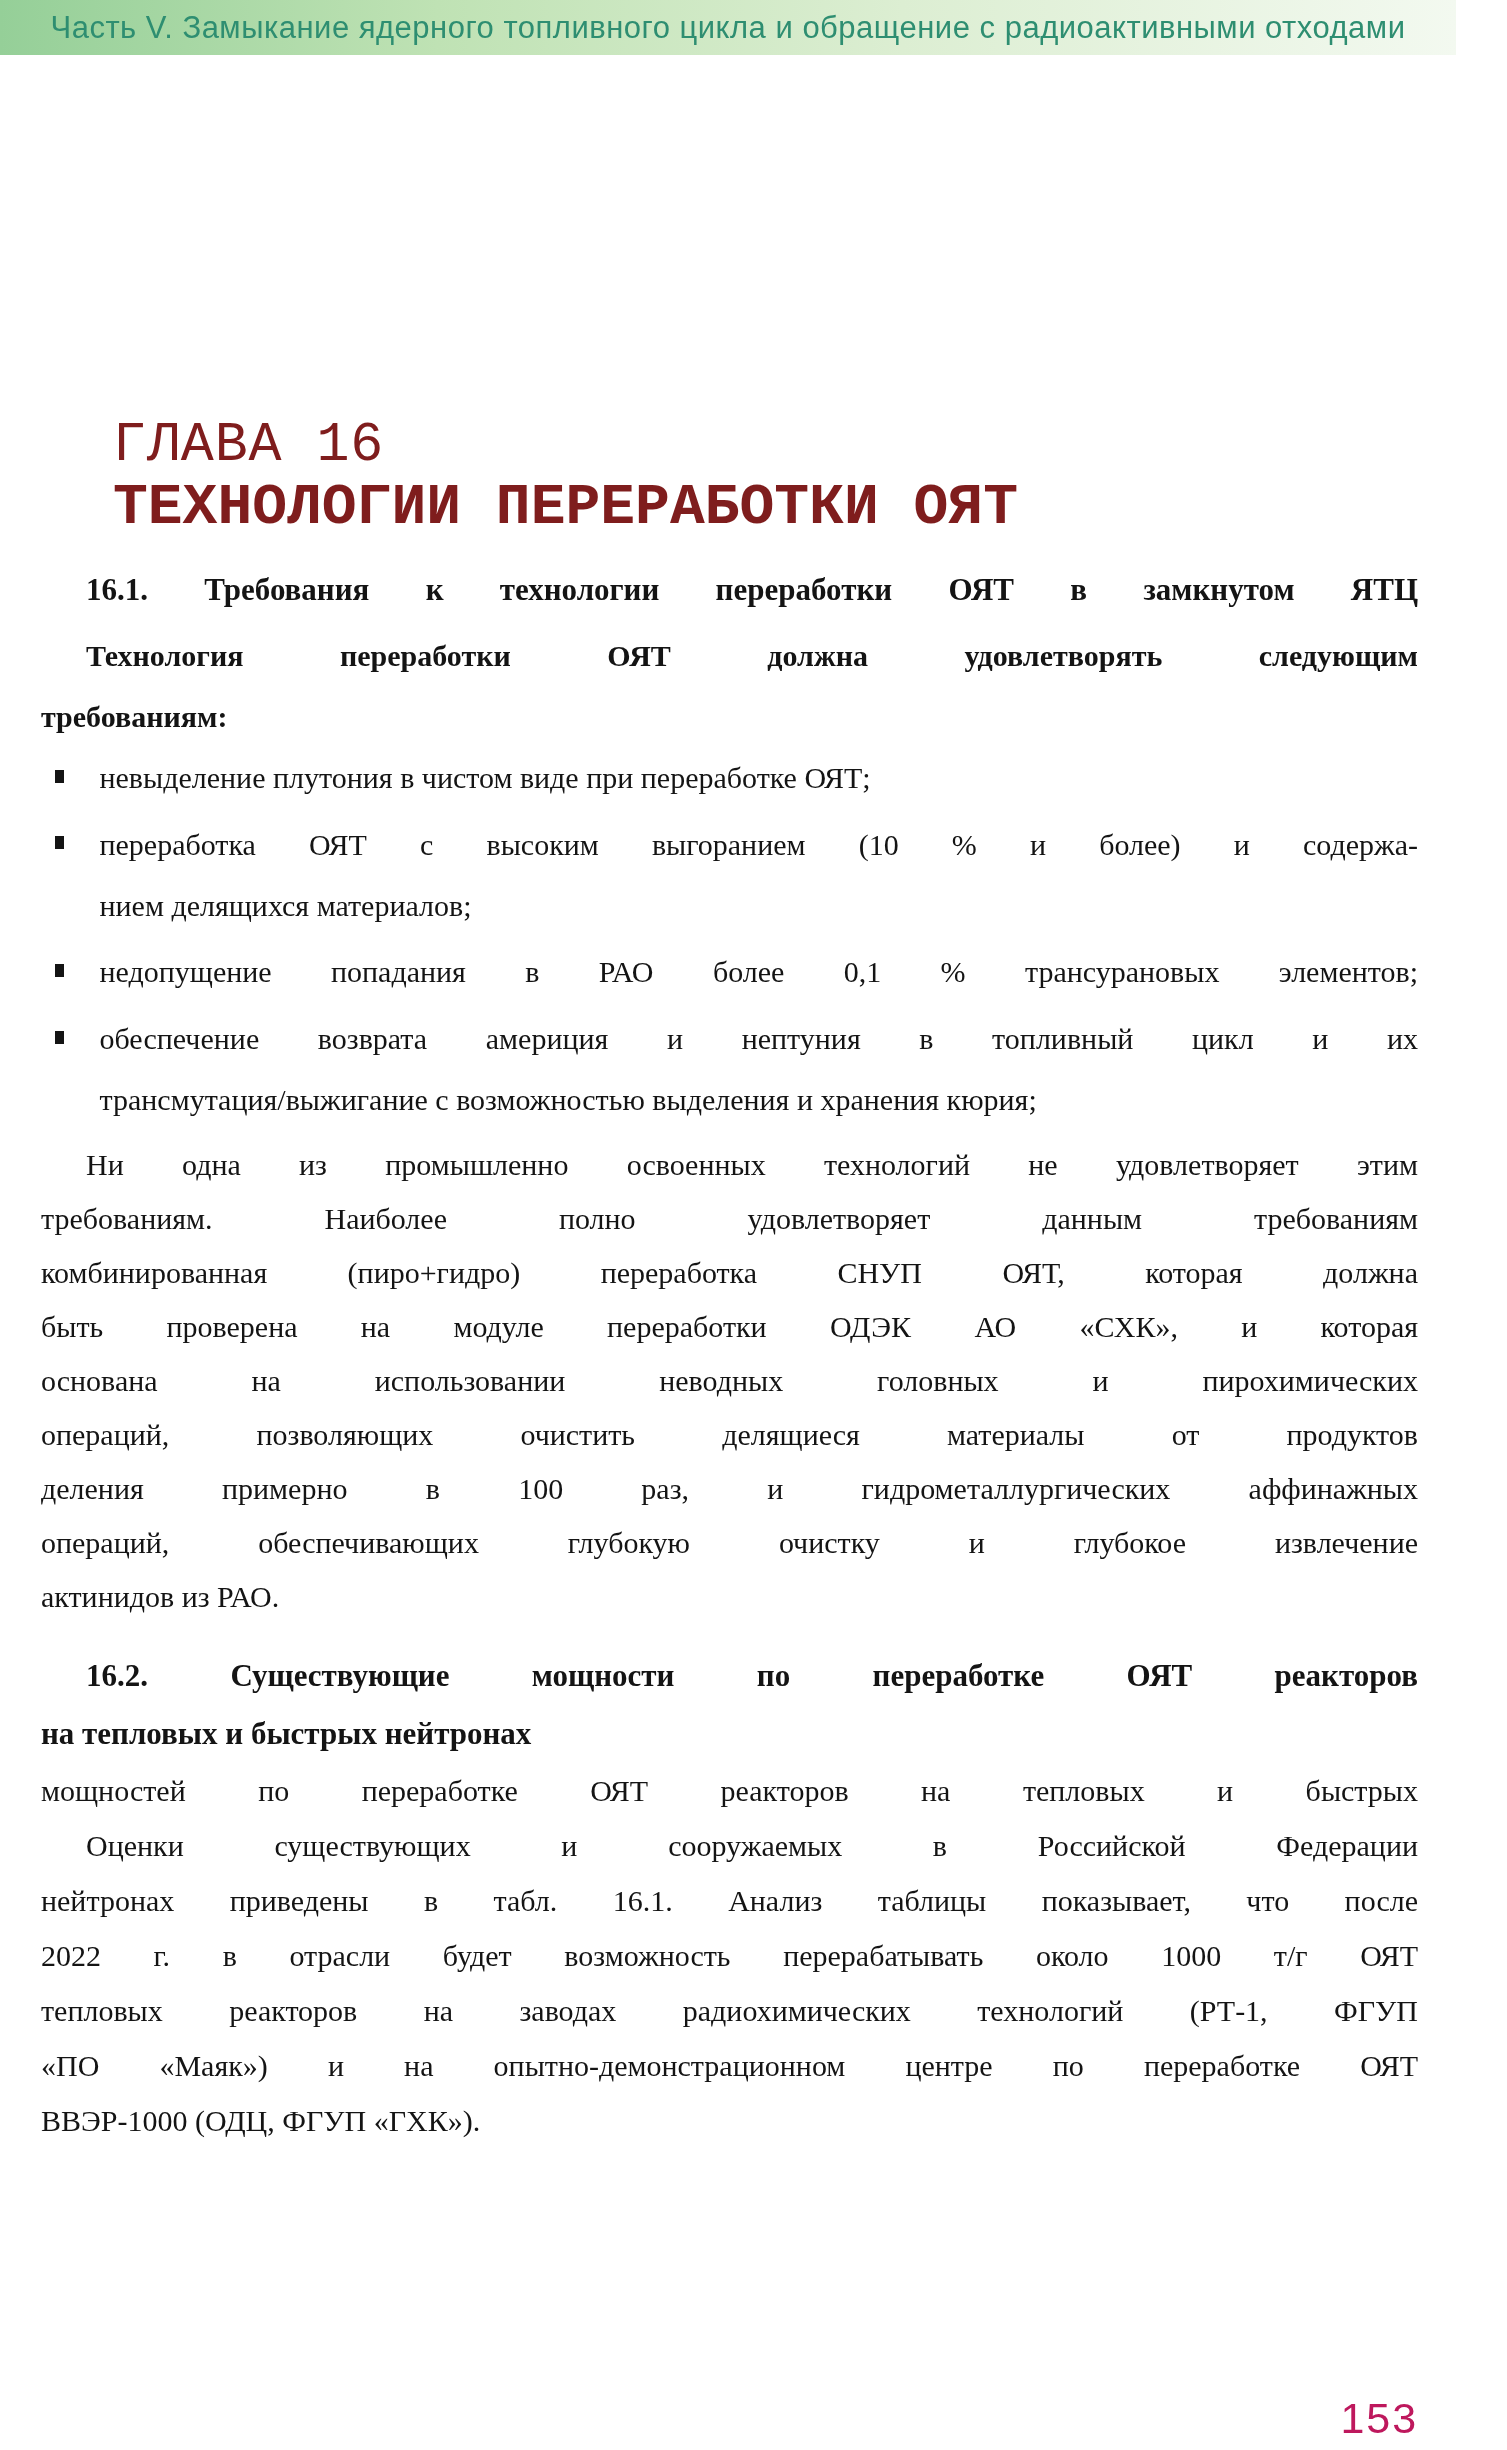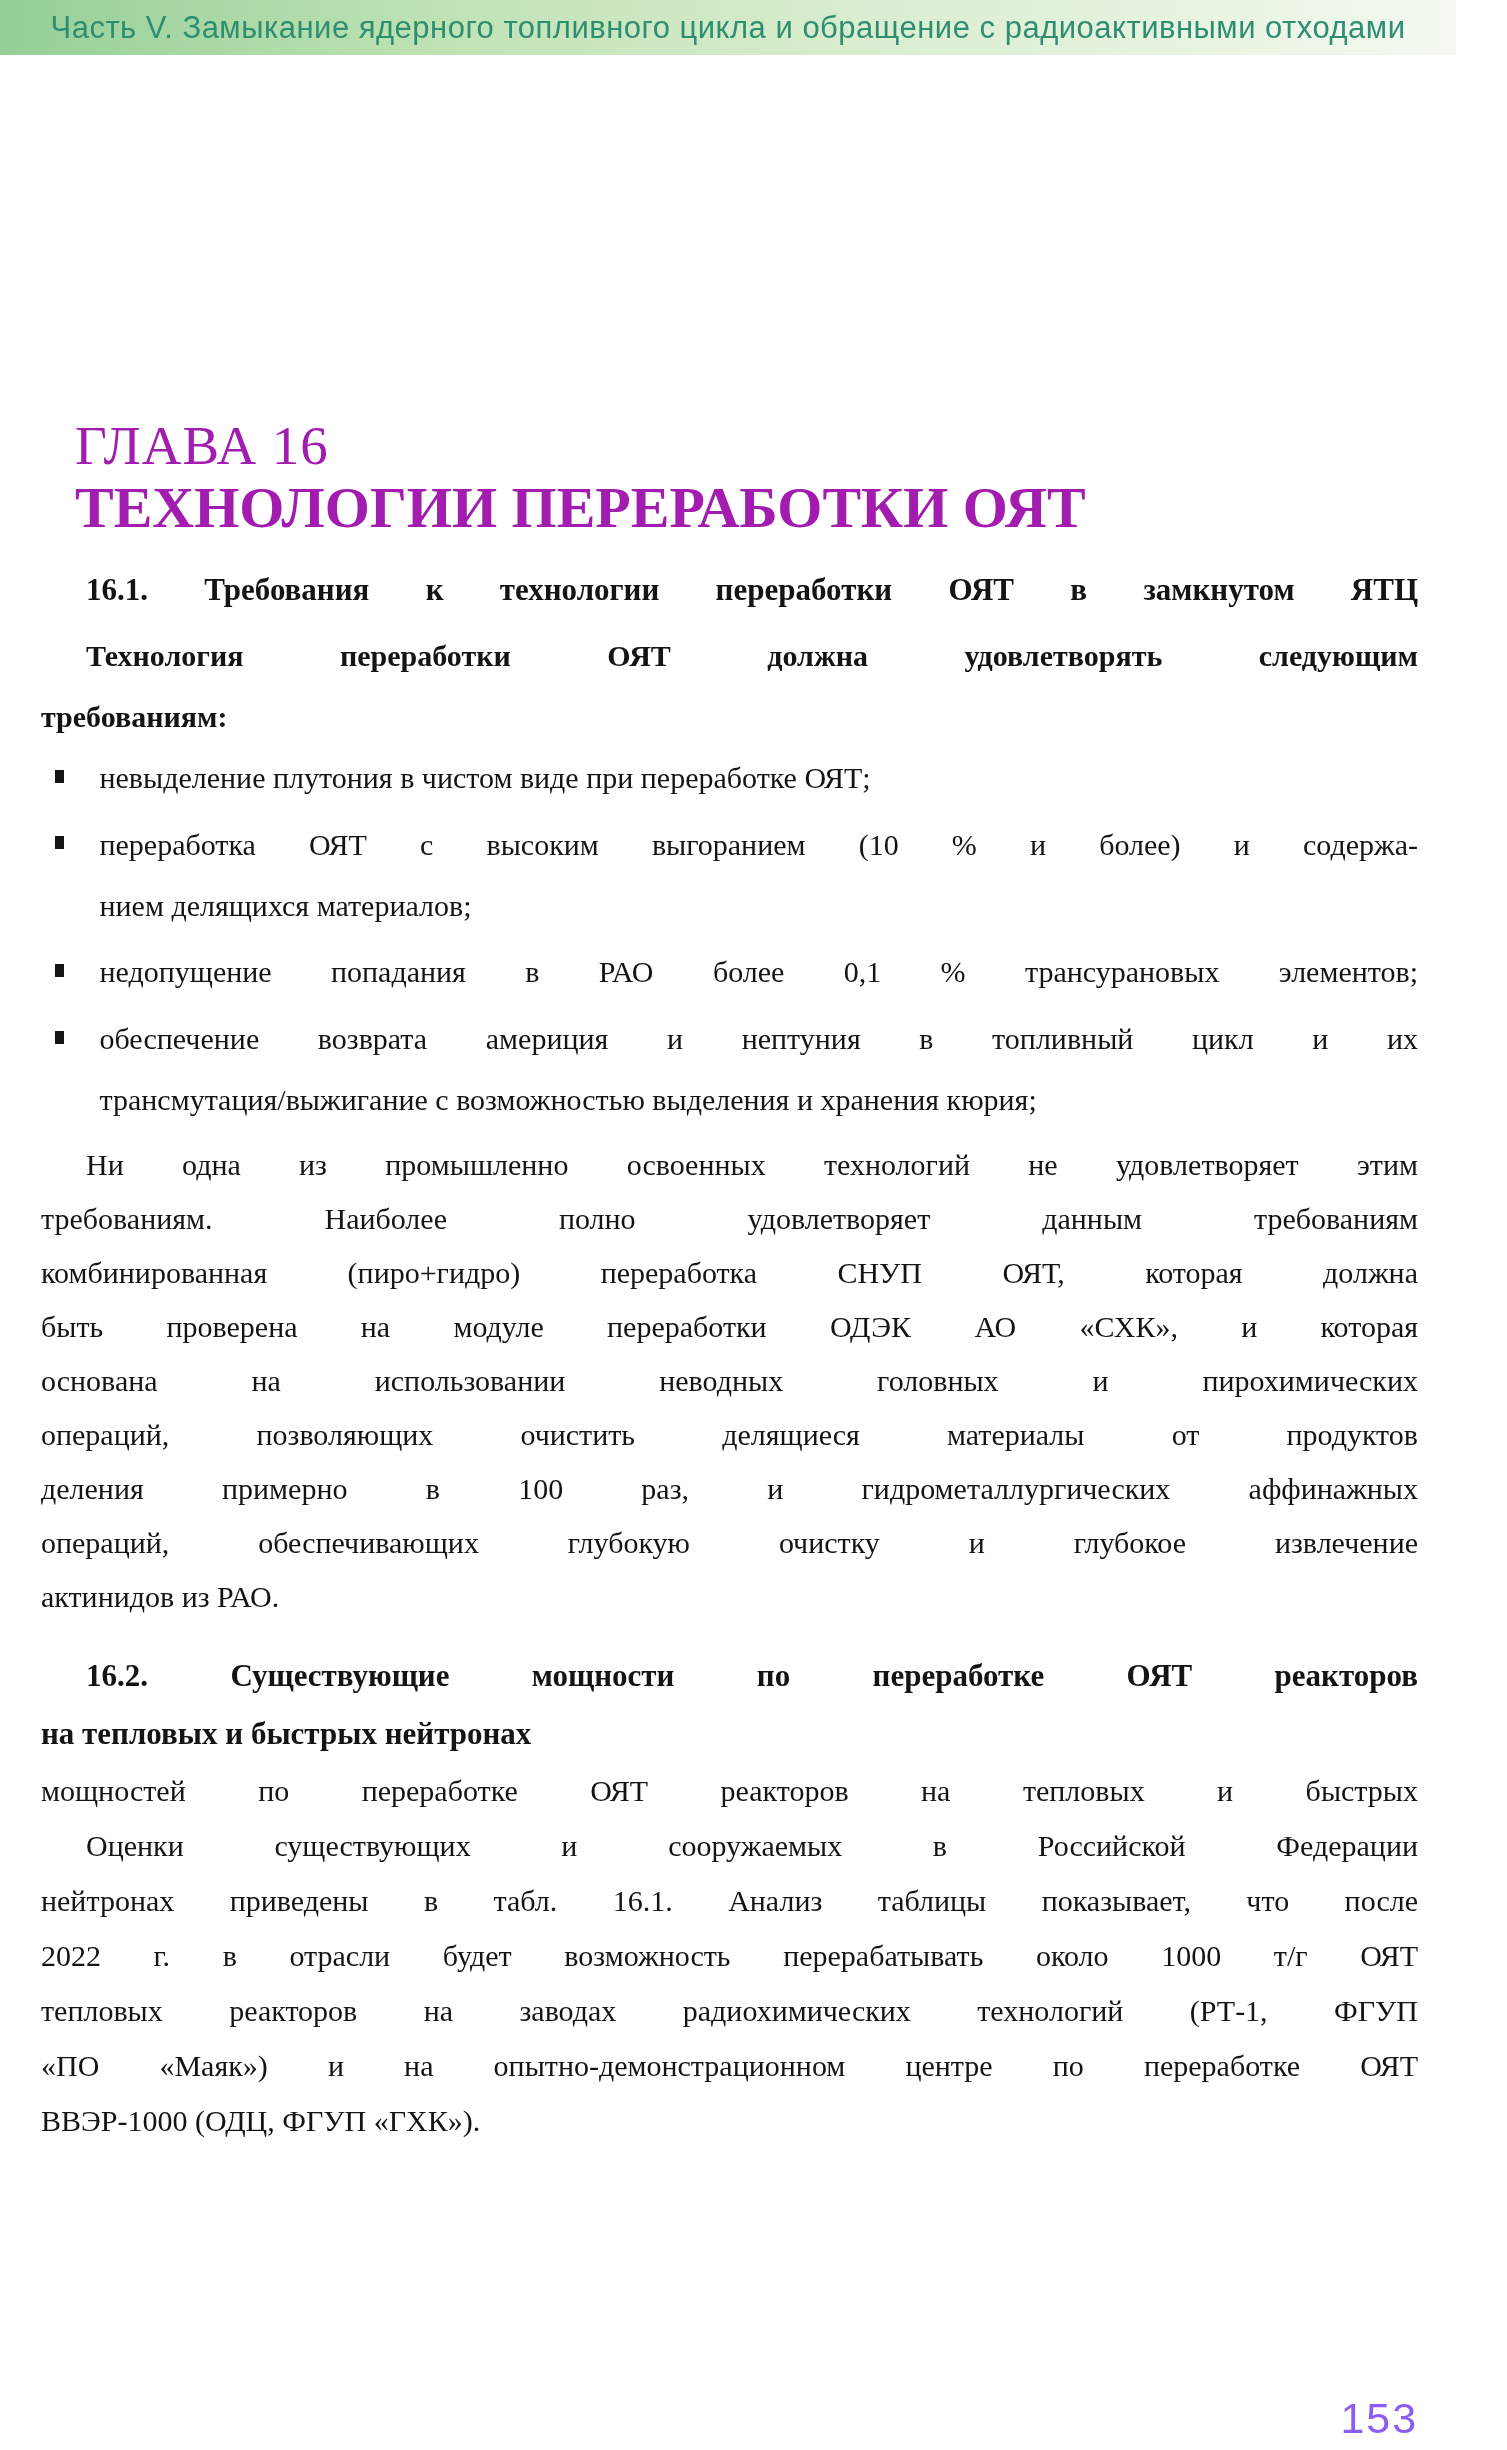--- a/index.html
+++ b/index.html
@@ -20,21 +20,21 @@
   .band-text{
     font-family:"Liberation Sans", sans-serif;
     font-size:31px;
     color:#2e8e71;
     letter-spacing:0.5px;
     white-space:nowrap;
   }
   
   .content{padding:0 38px 0 41px;}
   
-  .chapter{margin-top:360px;margin-left:34px;font-family:Liberation Serif, serif;color:#a21caf;}
+  .chapter{margin-top:360px;margin-left:72px;font-family:Liberation Mono, monospace;color:#7f1d1d;}
   .chapter-label{font-size:55px;line-height:62px;font-weight:400;letter-spacing:0.9px;}
   .chapter-title{font-size:58px;line-height:62px;font-weight:700;}
   
   .tline{text-align:justify;text-align-last:justify;}
   .tline-left{text-align-last:left;}
   .tline-indent{padding-left:45px;}
   
   .h161{margin-top:30px;font-weight:700;font-size:31px;}
   .h161 .tline{line-height:41px;}
   .h162{margin-top:23.6px;font-weight:700;font-size:31px;}
@@ -53,21 +53,21 @@
   .bullet-item .tline{line-height:61px;}
   
   .para1{margin-top:7.5px;font-size:30px;}
   .para1 .tline{line-height:54px;}
   .para2{margin-top:0;font-size:30px;}
   .para2 .tline{line-height:55px;}
   
   .pagenum{
     position:absolute;right:38px;top:2394px;
     font-family:"Liberation Sans", sans-serif;
-    font-size:43px;color:#8b5cf6;letter-spacing:1.9px;
+    font-size:43px;color:#be185d;letter-spacing:1.9px;
   }
 </style>
 </head>
 <body>
 
 <div class="page">
 
   <div class="band">
     <div class="band-text">Часть V. Замыкание ядерного топливного цикла и обращение с радиоактивными отходами</div>
   </div>

